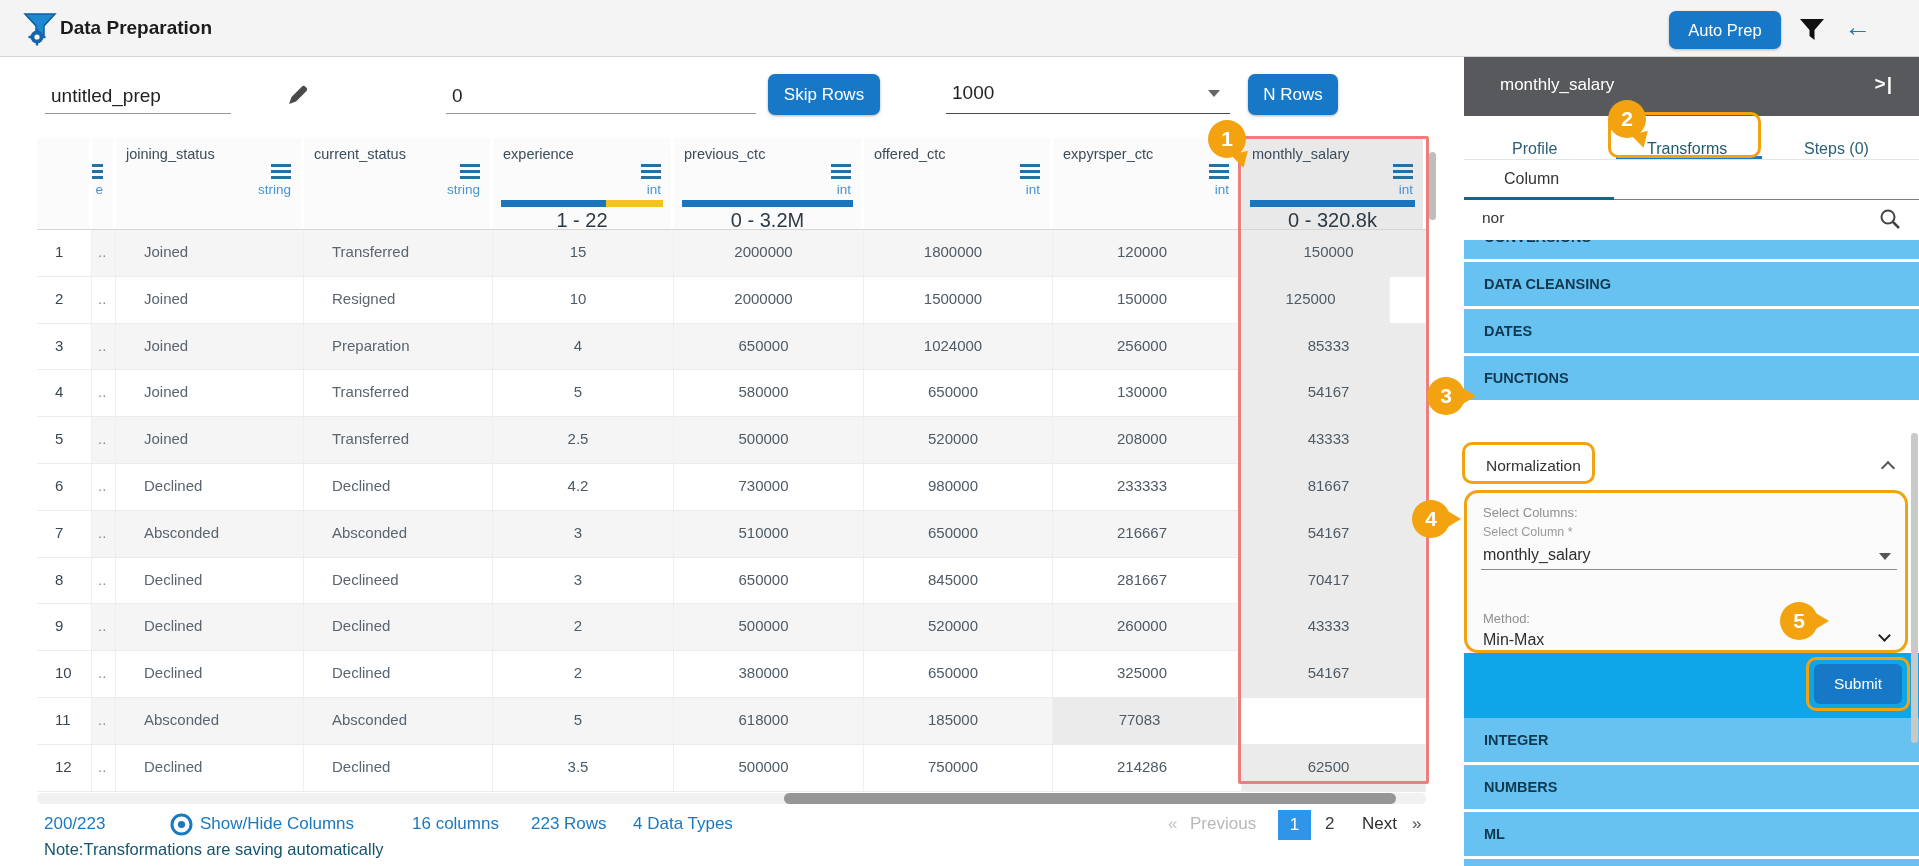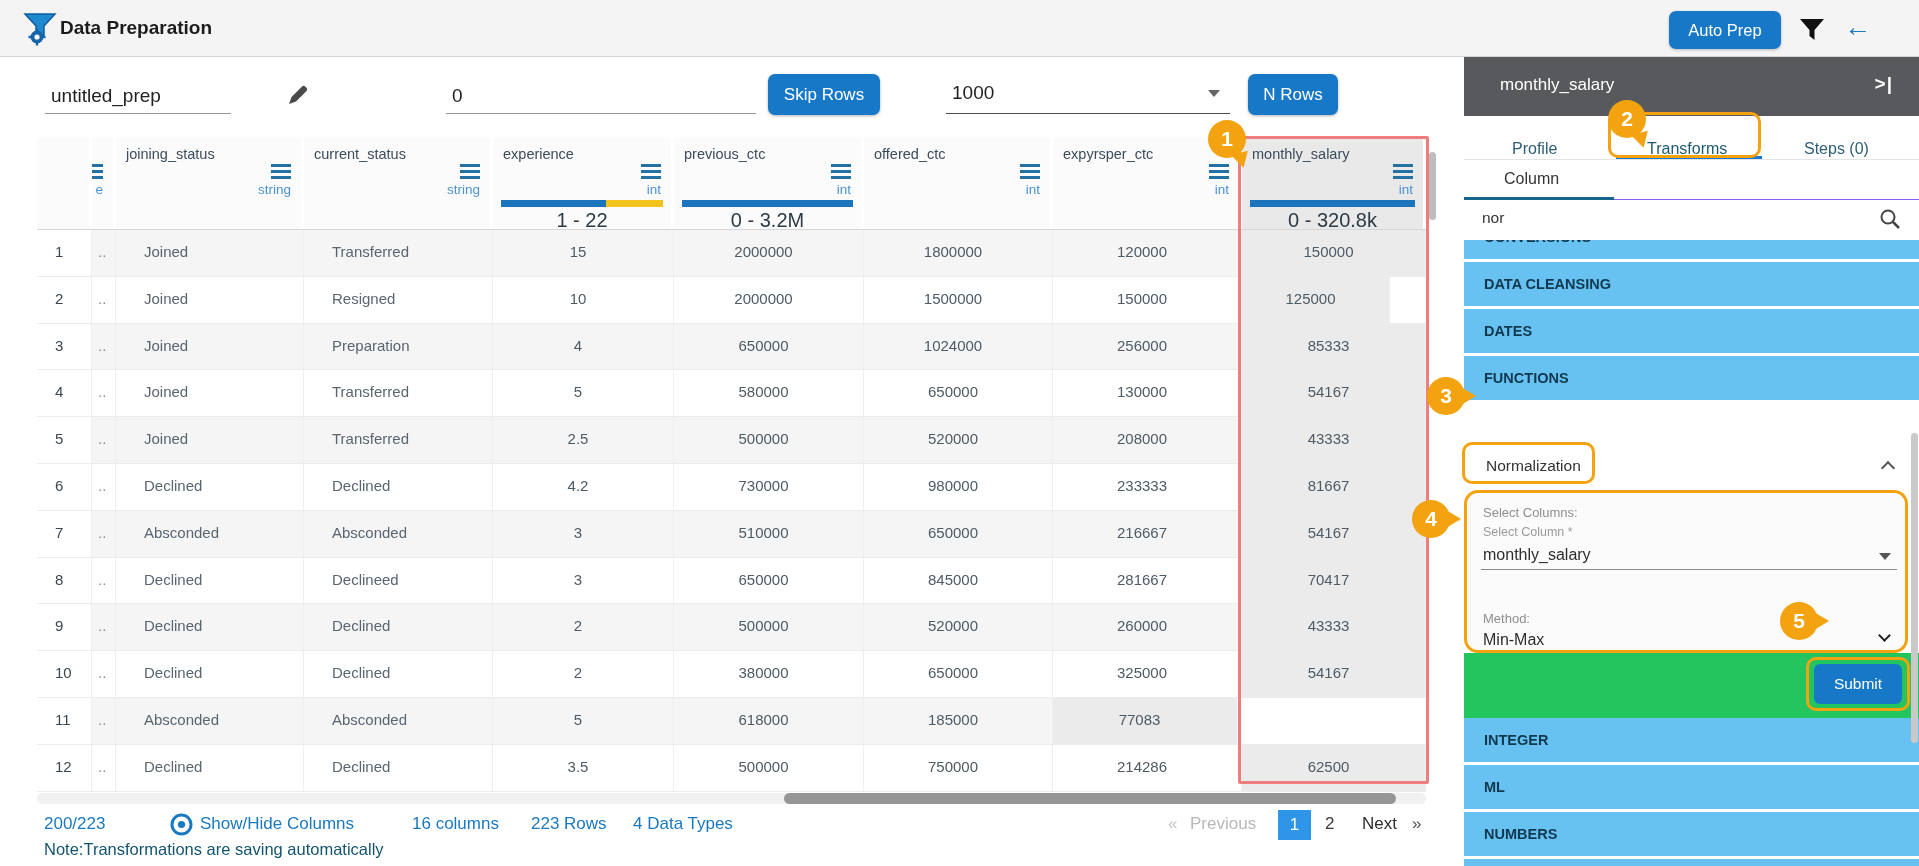--- a/index.html
+++ b/index.html
@@ -109,21 +109,21 @@
     border:3px solid #f2a30f; border-radius:14px; }
   .form-lab { position:absolute; left:16px; font-size:13px; color:#8f8f8f; }
   .form-val { position:absolute; left:16px; font-size:16px; color:#2e2e2e; }
   #col-underline { position:absolute; left:14px; right:8px; top:76px; border-bottom:1px solid #8a8a8a; }
   #col-caret { position:absolute; right:14px; top:60px; width:0; height:0;
     border-left:6px solid transparent; border-right:6px solid transparent; border-top:7px solid #555; }
   #method-chev { position:absolute; right:16px; top:138px; width:9px; height:9px;
     border-right:2.5px solid #222; border-bottom:2.5px solid #222; transform:rotate(45deg); }
   #mm-underline { position:absolute; left:0px; top:544px; width:444px; border-bottom:1px solid #777; }
 
-  #submit-zone { position:absolute; left:0; top:413px; width:455px; height:65px; background:#22c55e; }
+  #submit-zone { position:absolute; left:0; top:413px; width:455px; height:65px; background:#0ea5e9; }
   #submit-btn { position:absolute; left:350px; top:11px; width:88px; height:40px;
     background:#1878c8; color:#fff; border:none; border-radius:6px; font-size:15.5px; font-family:inherit; }
   #submit-ring { position:absolute; left:342px; top:4px; width:104px; height:54px;
     border:3px solid #f2a30f; border-radius:10px; pointer-events:none; }
 
   #cats-below { position:absolute; left:0; top:478px; width:455px; }
   #sb-scroll { position:absolute; left:447px; top:193px; width:7px; height:310px; background:#c9c9c9; border-radius:4px; }
 
   
   .badge { position:absolute; width:38px; height:38px; border-radius:50%; background:#f2a30f;
@@ -436,22 +436,22 @@
       </div>
       <div id="mm-underline"></div>
 
       <div id="submit-zone">
         <button id="submit-btn">Submit</button>
         <div id="submit-ring"></div>
       </div>
 
       <div id="cats-below">
           <div class="cat-row">INTEGER</div>
+          <div class="cat-row">NUMBERS</div>
           <div class="cat-row">ML</div>
-          <div class="cat-row">NUMBERS</div>
           <div class="cat-row">STRING</div>
         </div>
       <div id="sb-scroll"></div>
     </div>
   </div>
 
   <div id="transforms-obox"></div>
   <div class="badge tail-br" style="left:1208px;top:120px;">1</div>
   <div class="badge tail-br" style="left:1608px;top:100px;">2</div>
   <div class="badge tail-r" style="left:1427px;top:377px;">3</div>

